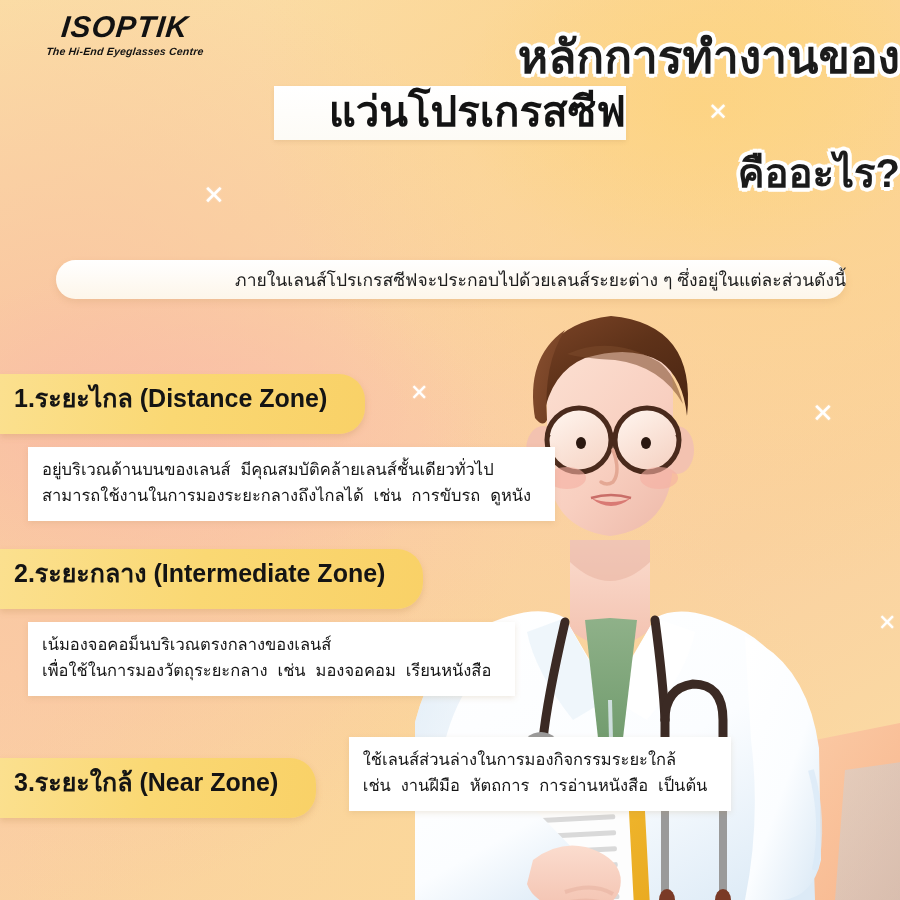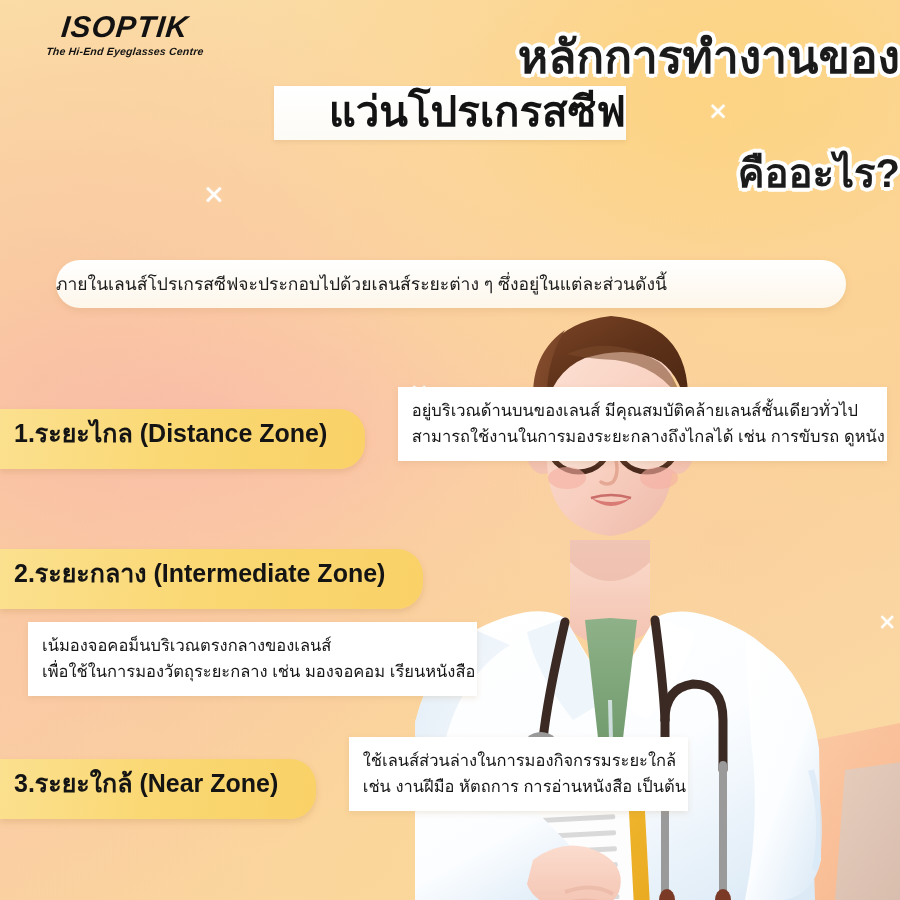--- a/index.html
+++ b/index.html
@@ -69,45 +69,46 @@
     margin-top:6px;
     font-size:40px;font-weight:bold;color:#1b1b1b;line-height:1.1;
     text-shadow:
       -3px -3px 0 #fff, 3px -3px 0 #fff, -3px 3px 0 #fff, 3px 3px 0 #fff,
       -4px 0 0 #fff, 4px 0 0 #fff, 0 -4px 0 #fff, 0 4px 0 #fff;
     position:relative;z-index:3;
   }
 
   
   .subtitle-pill{
-    position:absolute;left:56px;top:260px;width:790px;height:48px;
+    position:absolute;left:56px;top:260px;width:790px;height:39px;
     border-radius:26px;
     background:linear-gradient(180deg,#ffffff 0%,#fdf6ea 100%);
     box-shadow:0 3px 7px rgba(190,140,90,.2);
-    display:flex;align-items:center;justify-content:flex-start;
+    display:flex;align-items:center;justify-content:flex-end;
     z-index:6;
   }
   .subtitle-pill span{font-size:17.5px;color:#1d1d1d;white-space:nowrap;}
 
   
   .section{position:absolute;left:0;z-index:7;}
   .sec-head{
     position:relative;display:inline-block;
     height:48px;line-height:48px;
     padding:0 38px 12px 14px;
     border-radius:0 26px 26px 0;
     background:linear-gradient(100deg,#fbe08f 0%,#fad873 48%,#f9d167 100%);
     box-shadow:0 3px 6px rgba(190,140,80,.28);
     font-size:25px;font-weight:bold;color:#141414;white-space:nowrap;
   }
   .sec-body{
     margin-top:13px;margin-left:28px;display:inline-block;
     background:#ffffff;
     box-shadow:0 2px 6px rgba(180,140,90,.18);
-    padding:11px 2px 12px 14px;
+    padding:11px 24px 12px 14px;
+    font-family:Liberation Mono, monospace;
   }
   .sec-body p{margin:0;font-size:16.5px;line-height:1.55;color:#161616;white-space:nowrap;}
 
   
   .doctor{position:absolute;left:415px;top:300px;width:500px;height:600px;z-index:4;}
 </style>
 </head>
 <body>
 
 <div class="poster">

